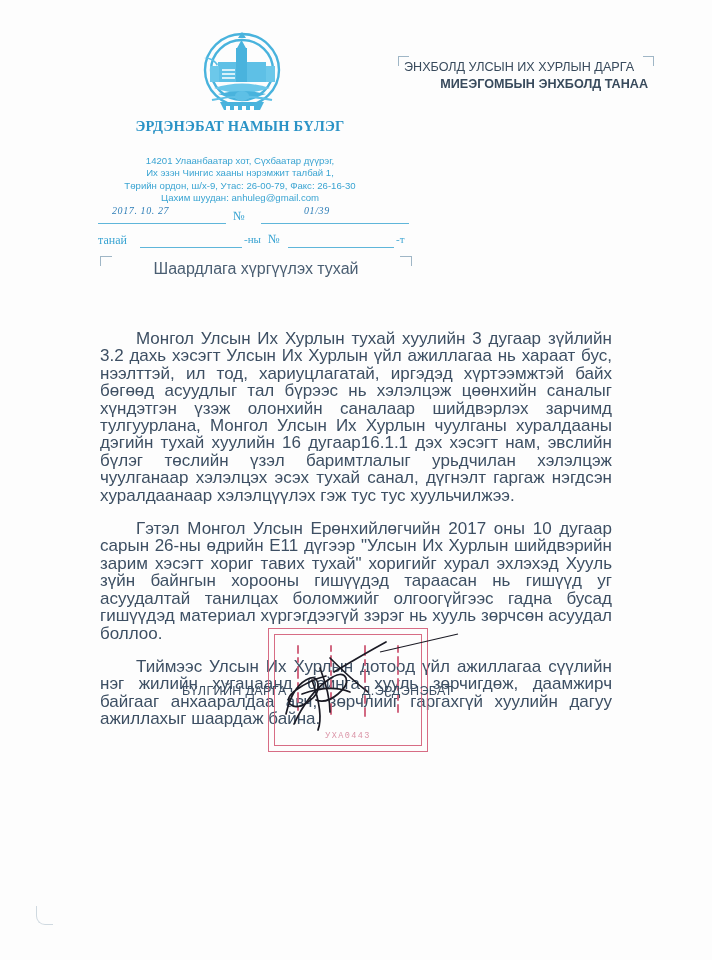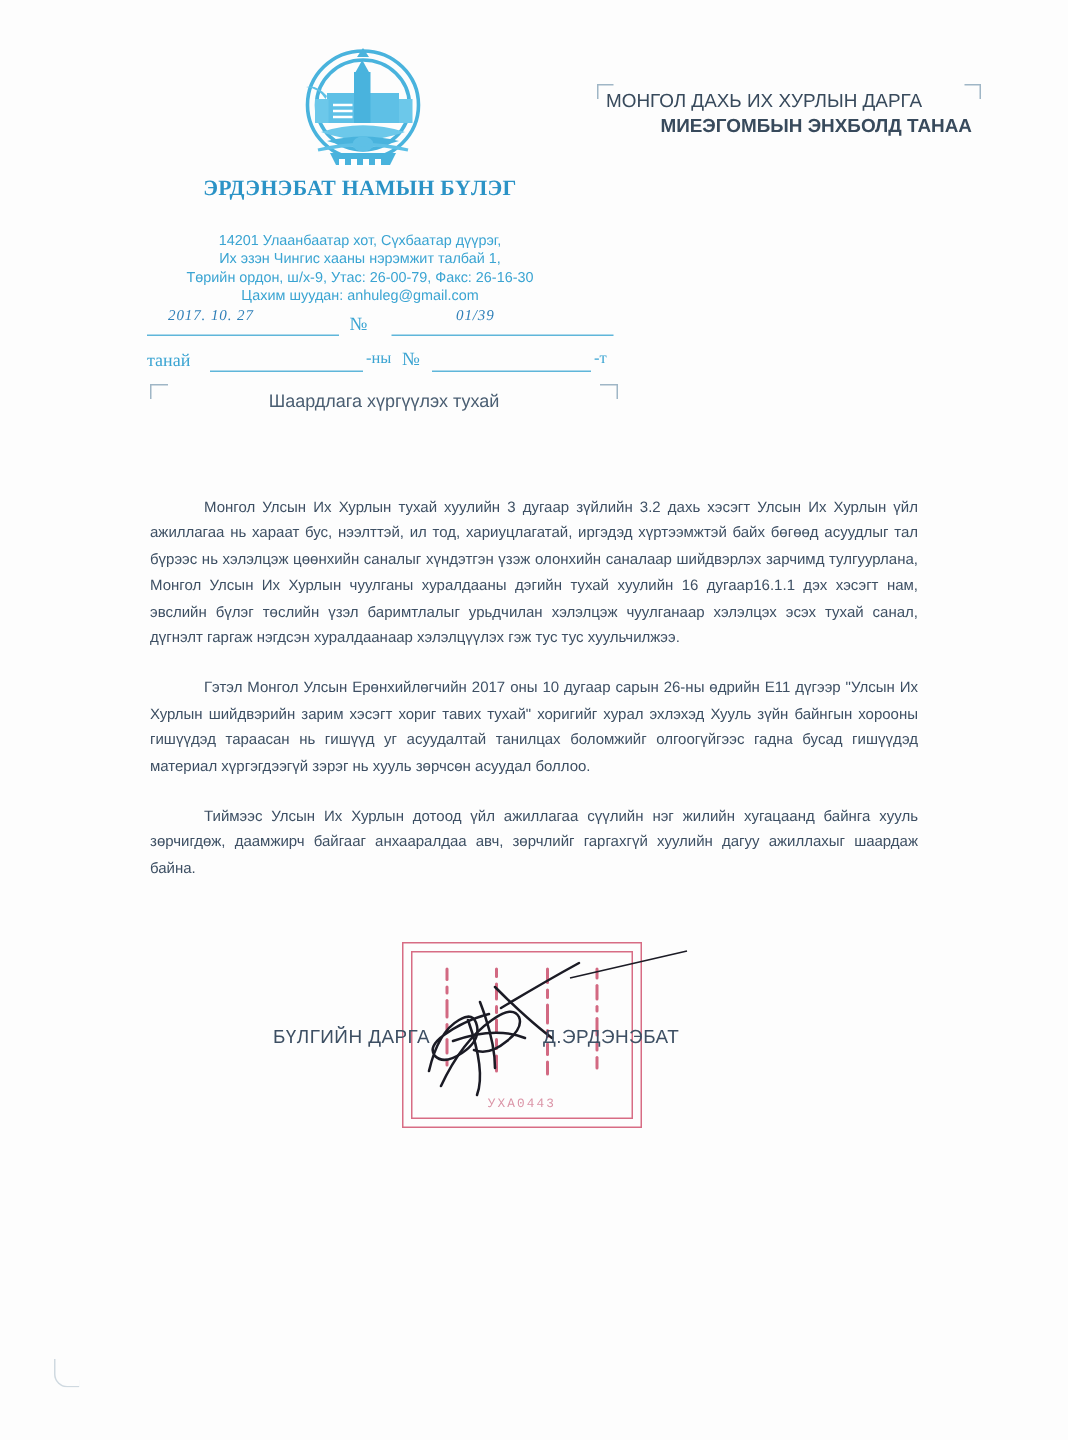--- a/index.html
+++ b/index.html
@@ -106,21 +106,21 @@
     left: 100px;
     top: 256px;
     width: 312px;
     height: 28px;
   }
   .subject {
     position: absolute;
     left: 0; right: 0; top: 4px;
     text-align: center;
     font-family: "Liberation Sans", sans-serif;
-    font-size: 12px;
+    font-size: 16px;
     color: #4a5e72;
   }
   .brk {
     position: absolute;
     width: 11px;
     height: 9px;
     border-color: #9fb6c6;
     border-style: solid;
   }
   .brk-tl { left: 0;   top: 0; border-width: 1.2px 0 0 1.2px; }
@@ -155,21 +155,21 @@
   .abrk-tl { left: 0;  top: 0; border-width: 1.2px 0 0 1.2px; }
   .abrk-tr { right: 0; top: 0; border-width: 1.2px 1.2px 0 0; }
 
   
   .body-text {
     position: absolute;
     left: 100px;
     top: 330px;
     width: 512px;
     font-family: "Liberation Sans", sans-serif;
-    font-size: 10px;
+    font-size: 17px;
     line-height: 17.4px;
     color: #3d4f63;
     text-align: justify;
   }
   .body-text p {
     margin: 0 0 16px 0;
     text-indent: 36px;
   }
 
   
@@ -326,21 +326,21 @@
   <div class="subject-wrap">
     <span class="brk brk-tl"></span>
     <span class="brk brk-tr"></span>
     <div class="subject">Шаардлага хүргүүлэх тухай</div>
   </div>
 
   <div class="addressee-wrap">
     <span class="abrk abrk-tl"></span>
     <span class="abrk abrk-tr"></span>
     <div class="addressee">
-      <span class="l1">МОНГОЛ ДАХЬ ИХ ХУРЛЫН ДАРГА</span>
+      <span class="l1">ЭНХБОЛД УЛСЫН ИХ ХУРЛЫН ДАРГА</span>
       <span class="l2">МИЕЭГОМБЫН ЭНХБОЛД ТАНАА</span>
     </div>
   </div>
 
   <div class="body-text">
     <p>Монгол Улсын Их Хурлын тухай хуулийн 3 дугаар зүйлийн 3.2 дахь хэсэгт Улсын Их Хурлын үйл ажиллагаа нь хараат бус, нээлттэй, ил тод, хариуцлагатай, иргэдэд хүртээмжтэй байх бөгөөд асуудлыг тал бүрээс нь хэлэлцэж цөөнхийн саналыг хүндэтгэн үзэж олонхийн саналаар шийдвэрлэх зарчимд тулгуурлана, Монгол Улсын Их Хурлын чуулганы хуралдааны дэгийн тухай хуулийн 16 дугаар16.1.1 дэх хэсэгт нам, эвслийн бүлэг төслийн үзэл баримтлалыг урьдчилан хэлэлцэж чуулганаар хэлэлцэх эсэх тухай санал, дүгнэлт гаргаж нэгдсэн хуралдаанаар хэлэлцүүлэх гэж тус тус хуульчилжээ.</p>
     <p>Гэтэл Монгол Улсын Ерөнхийлөгчийн 2017 оны 10 дугаар сарын 26-ны өдрийн Е11 дүгээр "Улсын Их Хурлын шийдвэрийн зарим хэсэгт хориг тавих тухай" хоригийг хурал эхлэхэд Хууль зүйн байнгын хорооны гишүүдэд тараасан нь гишүүд уг асуудалтай танилцах боломжийг олгоогүйгээс гадна бусад гишүүдэд материал хүргэгдээгүй зэрэг нь хууль зөрчсөн асуудал боллоо.</p>
     <p>Тиймээс Улсын Их Хурлын дотоод үйл ажиллагаа сүүлийн нэг жилийн хугацаанд байнга хууль зөрчигдөж, даамжирч байгааг анхааралдаа авч, зөрчлийг гаргахгүй хуулийн дагуу ажиллахыг шаардаж байна.</p>
   </div>
 

